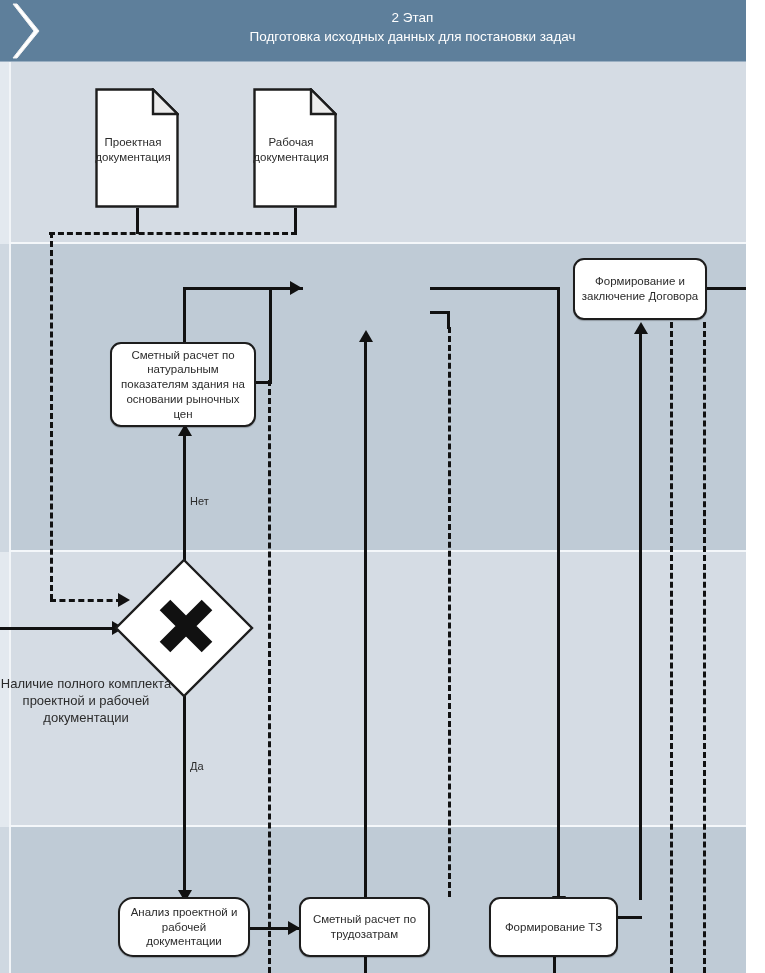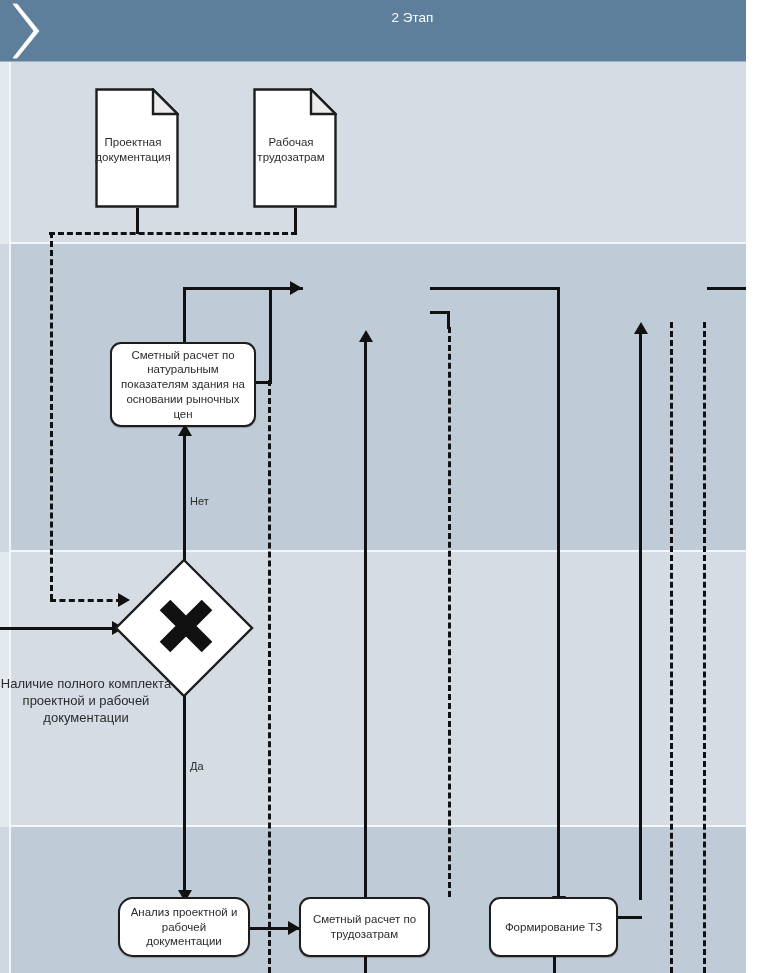--- a/index.html
+++ b/index.html
@@ -120,20 +120,21 @@
   <div class="lane-sep" style="top:242px;"></div>
   <div class="lane-sep" style="top:550px;"></div>
   <div class="lane-sep" style="top:825px;"></div>
 
   <div id="pool-header">
     <svg class="chevron" viewBox="0 0 32 58">
       <polygon points="3,2 7,2 29,29 7,56 3,56 24,29" fill="#ffffff" stroke="#f0f0f0" stroke-width="1"></polygon>
     </svg>
     <div class="title-wrap">
       <div class="t1">2 Этап</div>
+      <div class="t2">Подготовка исходных данных для постановки задач</div>
     </div>
   </div>
 
   <div class="ln v" style="left:136px;top:208px;height:26px;"></div>
 
   <div class="ln v" style="left:294px;top:208px;height:26px;"></div>
 
   <div class="dash-h" style="left:49px;top:232px;width:248px;"></div>
 
   <div class="dash-v" style="left:50px;top:232px;height:368px;"></div>
@@ -193,24 +194,28 @@
     <div class="doc-label" style="white-space:pre-line;top:52%;">Проектная
 документация</div>
   </div>
 
   <div class="doc" style="left:253px;top:88px;width:84px;height:120px;">
     <svg width="84" height="120" viewBox="0 0 84 120">
       <path d="M1.5,1.5 L58,1.5 L82.5,26 L82.5,118.5 L1.5,118.5 Z" fill="#ffffff" stroke="#1d1d1d" stroke-width="2.4" stroke-linejoin="miter"></path>
       <path d="M58,1.5 L58,26 L82.5,26 Z" fill="#ececec" stroke="#1d1d1d" stroke-width="2.4" stroke-linejoin="miter"></path>
     </svg>
     <div class="doc-label" style="white-space:pre-line;top:52%;">Рабочая
-трудозатрам</div>
-  </div>
-
-
+документация</div>
+  </div>
+
+
+  <div class="task" style="left:573px;top:258px;width:134px;height:62px;">
+    <span style="white-space:pre-line;">Формирование и
+заключение Договора</span>
+  </div>
 
   <div class="task" style="left:110px;top:342px;width:146px;height:85px;">
     <span style="white-space:pre-line;">Сметный расчет по
 натуральным
 показателям здания на
 основании рыночных
 цен</span>
   </div>
 
   <div class="task" style="left:118px;top:897px;width:132px;height:60px;border-radius:15px;">

